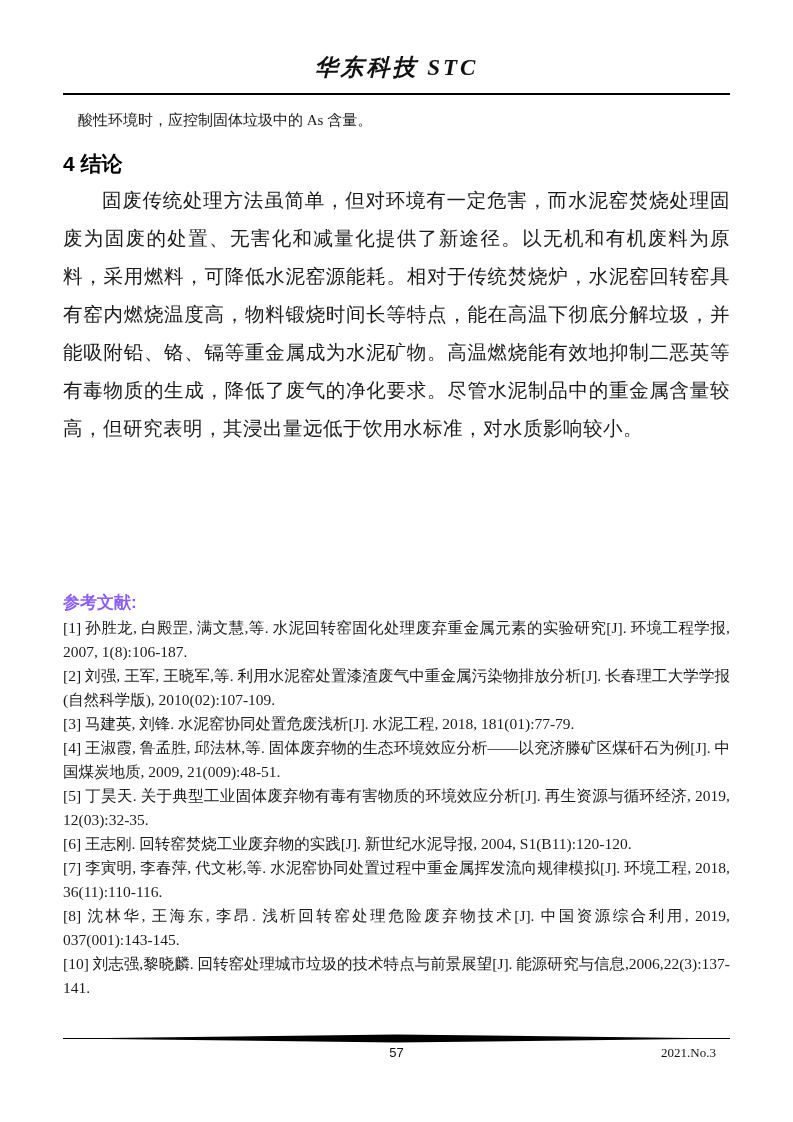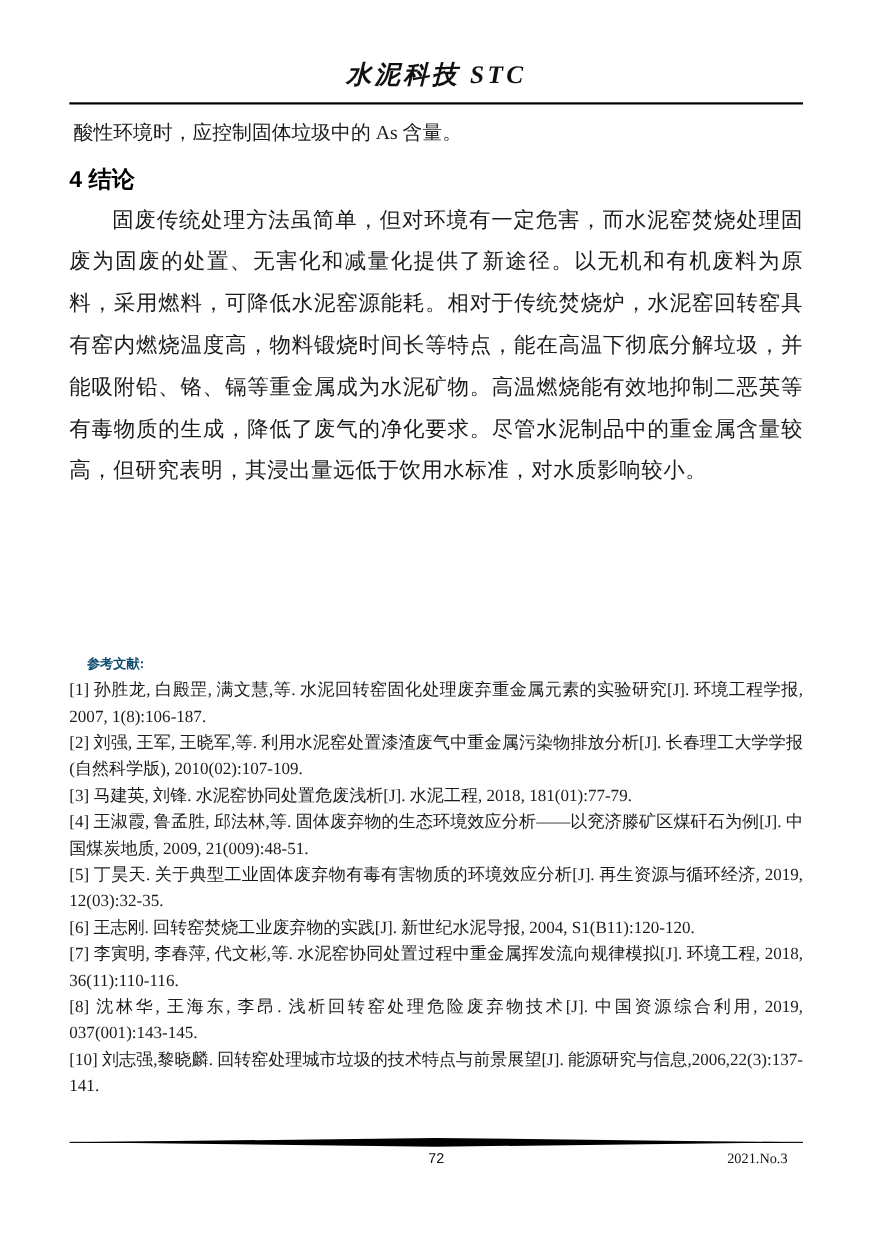--- a/index.html
+++ b/index.html
@@ -29,48 +29,48 @@
     color: #111;
   }
   .header-rule {
     margin: 9px 63px 0 63px;
     border: none;
     border-top: 2px solid #000;
     height: 0;
   }
   .content { margin: 0 63px; }
   .lead-line {
-    margin: 13px 0 0 4px;
-    font-size: 18px;
+    margin: 13px 0 0 15px;
+    font-size: 15px;
     line-height: 25px;
   }
   .section-heading {
     margin: 17px 0 0 0;
     font-family: Liberation Sans, sans-serif;
     font-size: 21px;
     line-height: 28px;
     font-weight: 700;
     color: #000;
   }
   .body-paragraph {
     margin: 4px 0 0 0;
     font-size: 19.5px;
     line-height: 38px;
     text-align: justify;
     text-indent: 2em;
     letter-spacing: 0.5px;
     font-family: Liberation Serif, serif;
   }
   .references-heading {
-    margin: 144px 0 0 16px;
+    margin: 144px 0 0 0;
     font-family: "Liberation Sans", "DejaVu Sans", sans-serif;
-    font-size: 12px;
+    font-size: 17px;
     line-height: 22px;
     font-weight: 700;
-    color: #0c4a6e;
+    color: #8b5cf6;
   }
   .references-list { margin: 2px 0 0 0; }
   .reference-item {
     margin: 0;
     font-size: 15.5px;
     line-height: 24px;
     text-align: justify;
   }
   .footer {
     position: absolute;
@@ -106,21 +106,21 @@
     top: 0;
     font-family: Liberation Serif, serif;
   }
 </style>
 </head>
 <body>
 
 <div class="page">
 
   <div class="header">
-    <div class="header-title">水泥科技 STC</div>
+    <div class="header-title">华东科技 STC</div>
     <hr class="header-rule">
   </div>
 
   <div class="content">
 
     <p class="lead-line">酸性环境时，应控制固体垃圾中的 As 含量。</p>
 
     <h2 class="section-heading">4 结论</h2>
 
     <p class="body-paragraph">固废传统处理方法虽简单，但对环境有一定危害，而水泥窑焚烧处理固废为固废的处置、无害化和减量化提供了新途径。以无机和有机废料为原料，采用燃料，可降低水泥窑源能耗。相对于传统焚烧炉，水泥窑回转窑具有窑内燃烧温度高，物料锻烧时间长等特点，能在高温下彻底分解垃圾，并能吸附铅、铬、镉等重金属成为水泥矿物。高温燃烧能有效地抑制二恶英等有毒物质的生成，降低了废气的净化要求。尽管水泥制品中的重金属含量较高，但研究表明，其浸出量远低于饮用水标准，对水质影响较小。</p>
@@ -140,18 +140,18 @@
     </div>
 
   </div>
 
   <div class="footer">
     <svg class="footer-divider" viewBox="0 0 667 9" preserveAspectRatio="none" aria-hidden="true">
       <rect x="0" y="4" width="667" height="1" fill="#000"></rect>
       <polygon points="0,4.5 333,0.5 667,4.5 333,8.5" fill="#000"></polygon>
     </svg>
     <div class="footer-row">
-      <span class="footer-page-number">72</span>
+      <span class="footer-page-number">57</span>
       <span class="footer-issue">2021.No.3</span>
     </div>
   </div>
 
 </div>
 
 </body></html>

